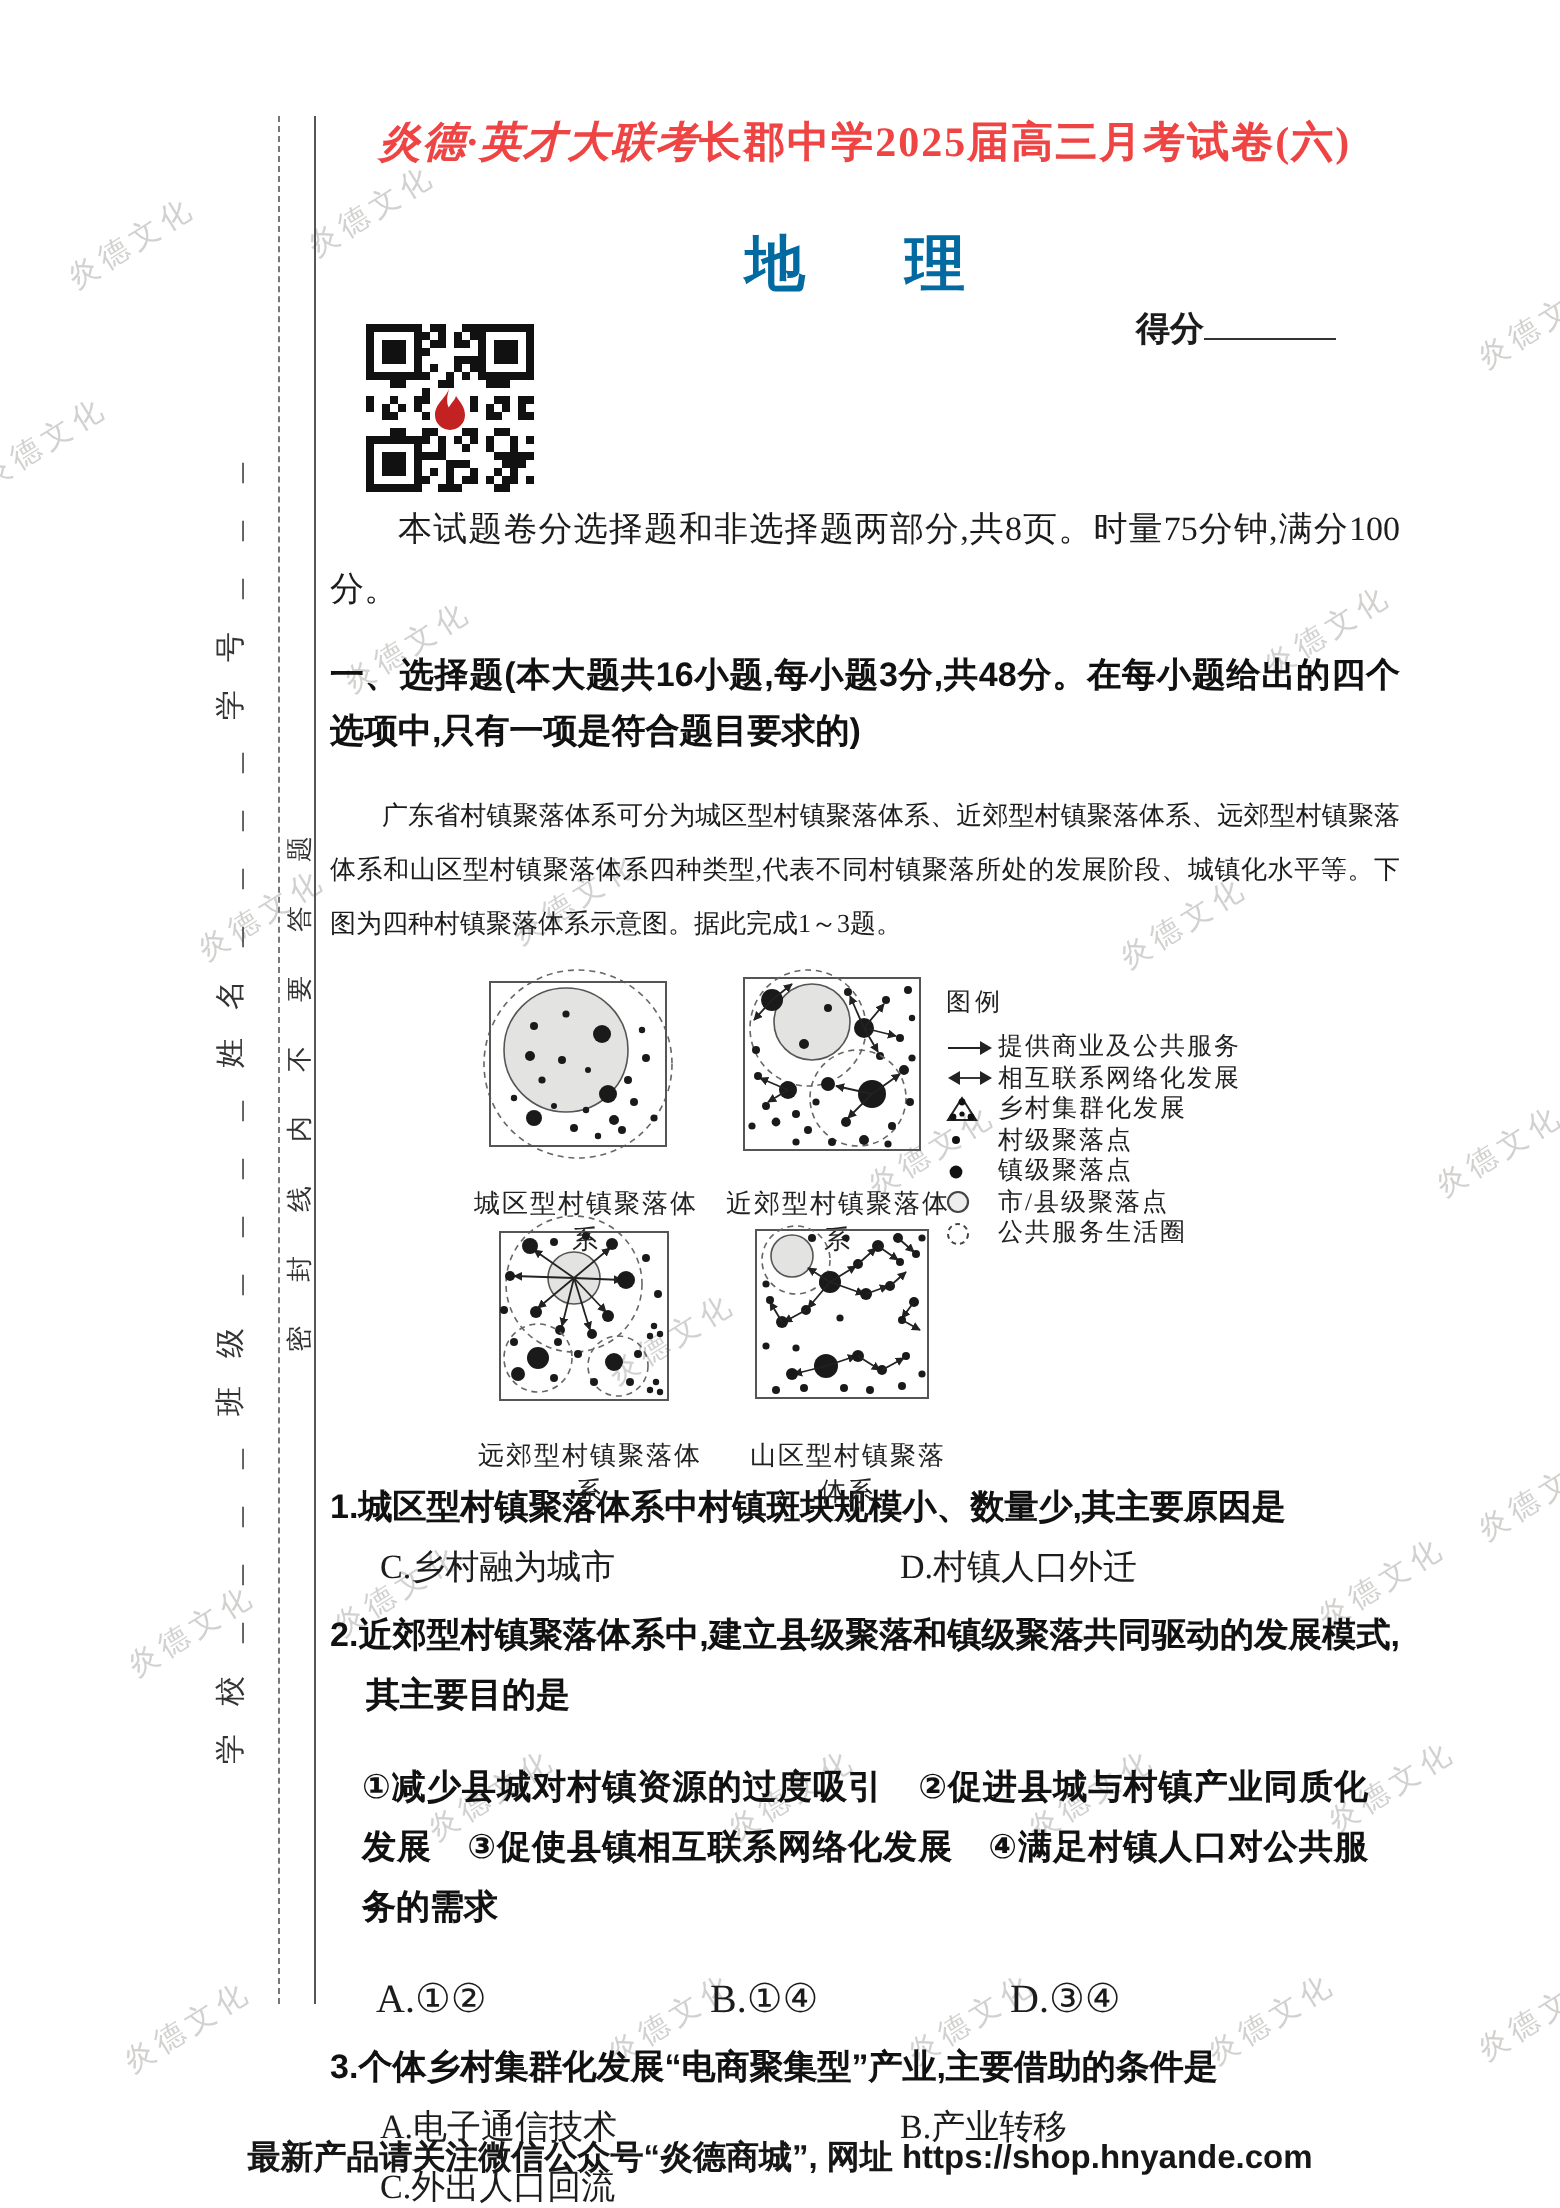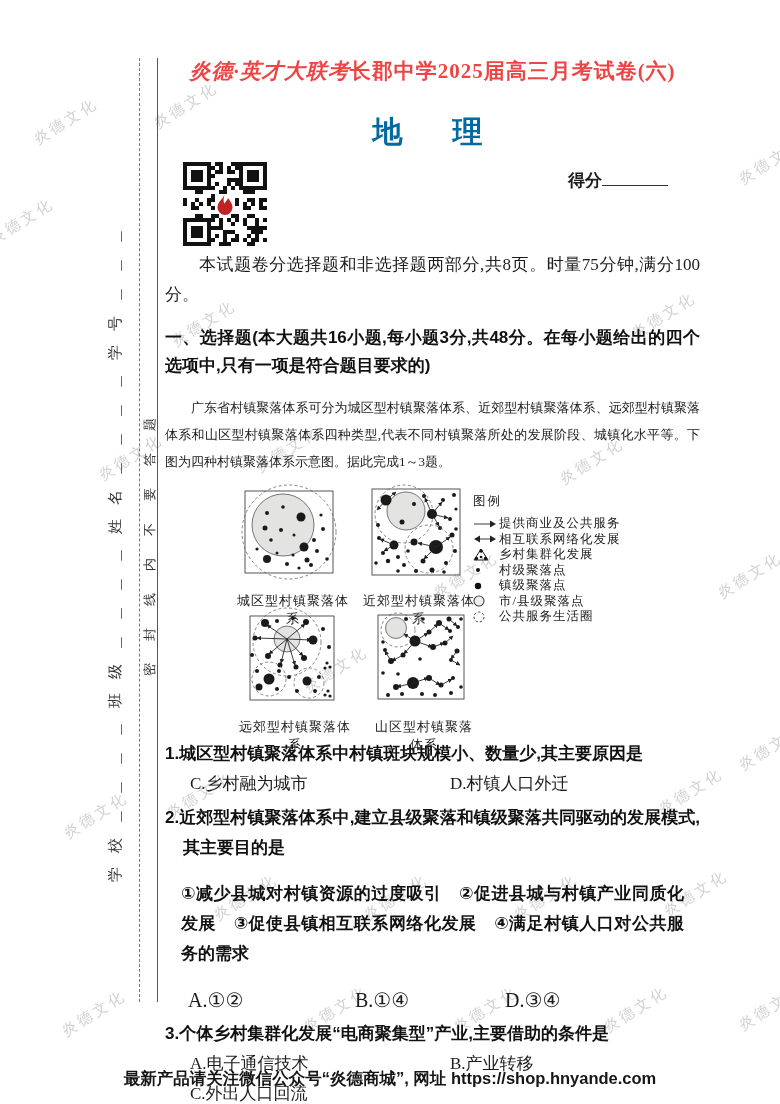--- a/index.html
+++ b/index.html
@@ -30,21 +30,21 @@
   }
   .brand{font-weight:bold;font-style:italic;letter-spacing:1px;}
   .exam-title{font-weight:600;letter-spacing:1px;}
   .qr-wrap{position:absolute;left:18px;top:50px;width:84px;height:84px;}
   .subject{
     text-align:center;font-size:30px;font-weight:bold;letter-spacing:10px;
     font-family:"Liberation Sans","DejaVu Sans",sans-serif;
     margin-top:24px;color:#0369a1;
   }
   .score-row{
-    margin-top:16px;text-align:right;font-size:17px;font-weight:bold;
+    margin-top:0;text-align:right;font-size:17px;font-weight:bold;
     font-family:"Liberation Sans","DejaVu Sans",sans-serif;padding-right:32px;
   }
   .score-line{display:inline-block;width:66px;border-bottom:1.5px solid #333;height:14px;}
   .intro{font-size:17px;line-height:30px;text-align:justify;margin:8px 0 0 0;
     text-indent:2em;}
   .sec-head{
     font-size:17px;line-height:28px;text-align:justify;margin:14px 0 14px 0;
     font-family:"Liberation Sans","DejaVu Sans",sans-serif;font-weight:600;color:#111;
   }
   .passage{font-size:13px;line-height:27px;text-align:justify;margin:8px 0 0 0;

